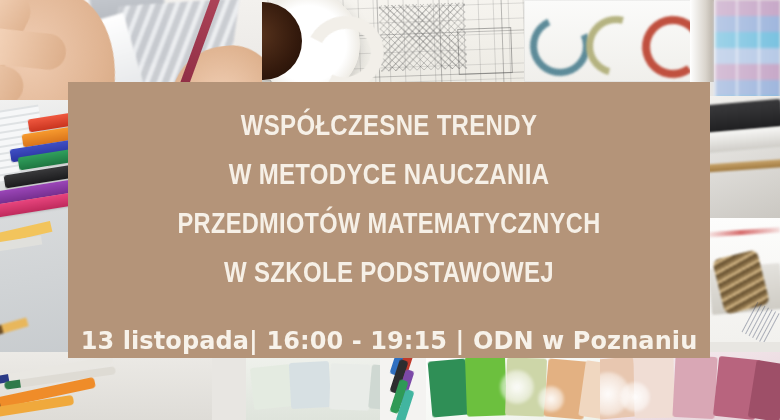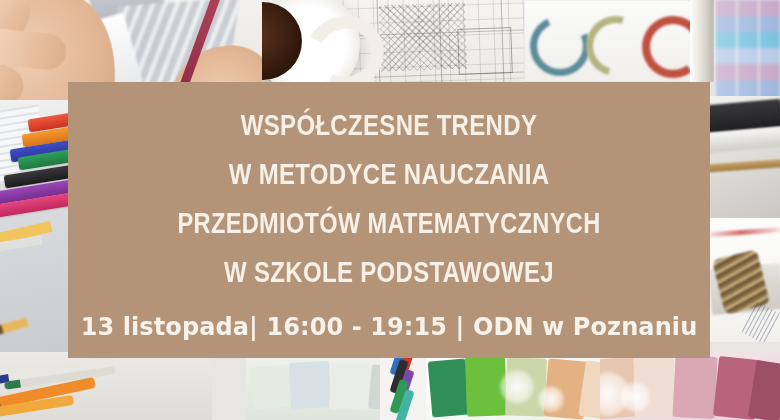--- a/index.html
+++ b/index.html
@@ -372,21 +372,21 @@
     font-weight: 700;
     font-size: 30px;
     line-height: 49px;
     letter-spacing: 0.4px;
     transform: scaleX(0.80);
     transform-origin: center;
     white-space: nowrap;
   }
   .t-line3 { font-size: 29.5px; }
   .meta-line {
-    margin-top: 16px;
+    margin-top: 30px;
     color: #f7f2ea;
     font-family: "DejaVu Sans", sans-serif;
     font-weight: 600;
     font-size: 24px;
     line-height: 30px;
     letter-spacing: 0.1px;
     white-space: nowrap;
     text-align: center;
     width: 100%;
   }

